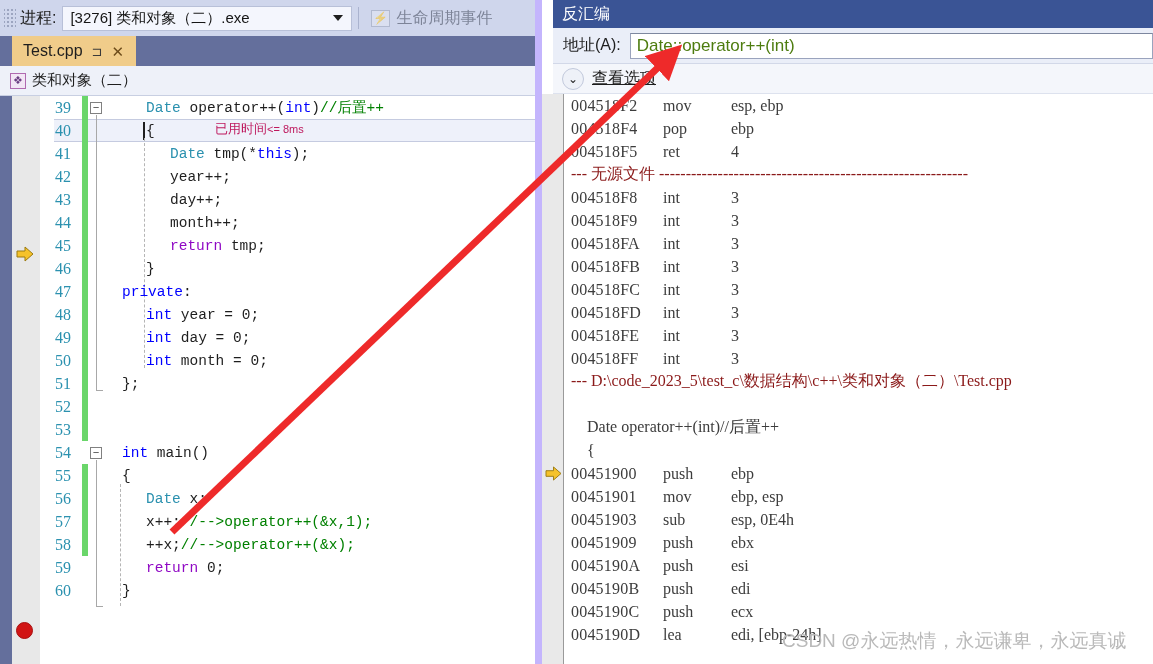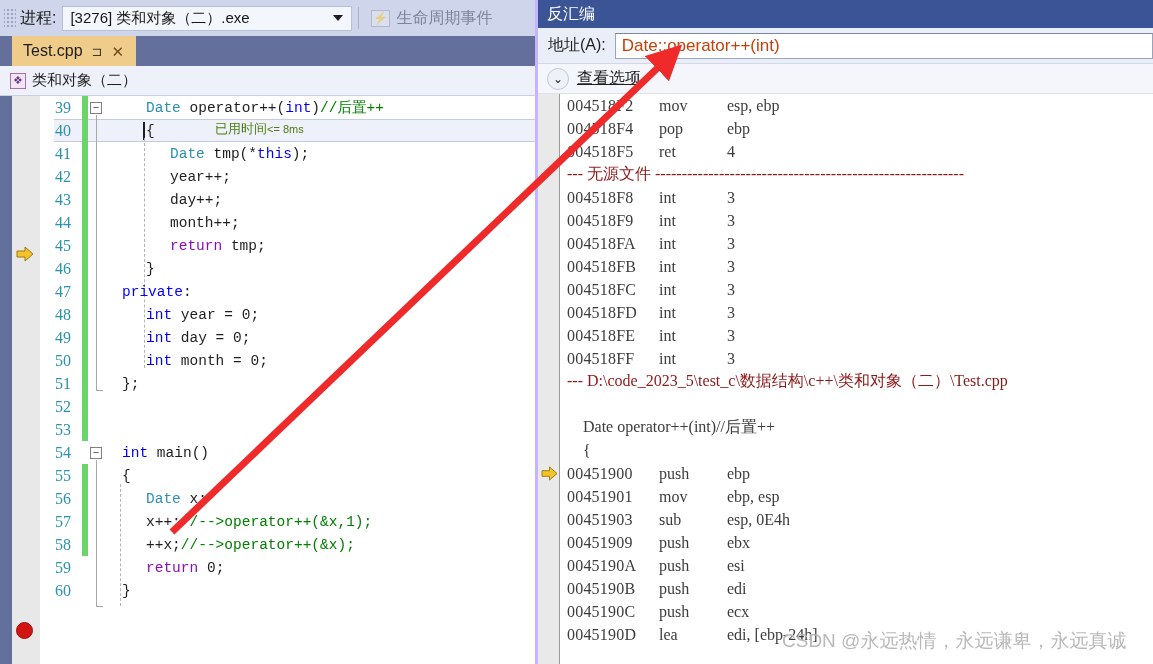--- a/index.html
+++ b/index.html
@@ -127,21 +127,21 @@
     position: absolute; left: 54px; top: 23px; width: 486px; height: 23px;
     background: #eef1fa; border-top: 1px solid #c5cbe0; border-bottom: 1px solid #c5cbe0;
     pointer-events: none;
   }
   .caret-bar {
     position: absolute; left: 143px; top: 26px; width: 2px; height: 18px;
     background: #1e1e1e;
   }
   .elapsed {
     position: absolute; left: 215px; top: 24px;
-    font-family: "Liberation Sans", sans-serif; font-size: 13px; color: #4d7c0f;
+    font-family: "Liberation Sans", sans-serif; font-size: 13px; color: #be185d;
     white-space: nowrap;
   }
   .elapsed .ms { font-size: 11px; }
 
   
   .yarrow {
     position: absolute; left: 16px; top: 150px; width: 18px; height: 16px;
   }
   .yarrow svg { display:block; }
 
@@ -213,38 +213,38 @@
   .watch-add {
     height: 24px; border-top: 1px solid #c3c9da;
     display: flex; align-items: center; padding-left: 15px;
     font-size: 15px; color: #666; font-style: italic;
     white-space: nowrap; overflow: hidden;
   }
 
   
   .disasm {
     position: absolute; left: 535px; top: 0; width: 618px; height: 664px;
-    background: #ffffff; border-left: 3px solid #c4b5fd;
+    background: #ffffff; border-left: 7px solid #c4b5fd; padding-left: 11px;
   }
   .disasm-title {
     height: 28px; background: #3a5495; color: #fff;
     display: flex; align-items: center; padding-left: 9px;
     font-size: 16px;
   }
   .addr-bar {
     height: 36px; background: #eaeef8;
     display: flex; align-items: center; padding: 0 0 0 10px;
     border-bottom: 1px solid #d2d8e8;
   }
   .addr-bar .lbl { font-size: 16px; color: #1e1e1e; margin-right: 9px; white-space: nowrap; }
   .addr-input {
     flex: 1; height: 26px; background: #ffffff;
     border: 1px solid #9aa3bd; border-top-color: #7d879f;
     display: flex; align-items: center; padding-left: 6px;
-    font-size: 17px; color: #c2410c; margin-right: 0;
+    font-size: 17px; color: #4d7c0f; margin-right: 0;
   }
   .viewopts {
     height: 30px; background: #f4f6fb; display: flex; align-items: center;
     padding-left: 9px; gap: 8px; border-bottom: 1px solid #dde2ee;
   }
   .vo-circle {
     width: 22px; height: 22px; border-radius: 50%;
     border: 1px solid #c2c9dc; background: #eef1f8;
     display: flex; align-items: center; justify-content: center;
     font-size: 12px; color: #1e1e1e;

